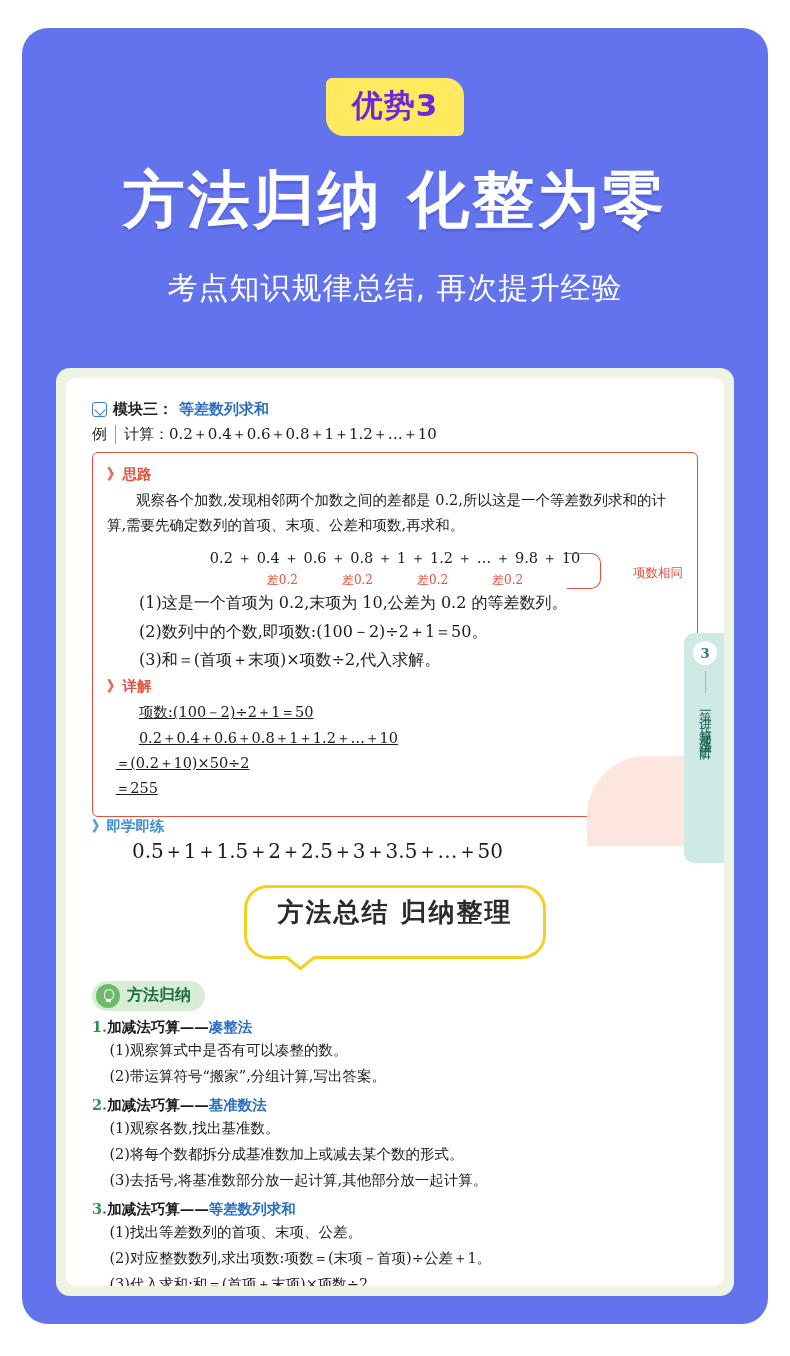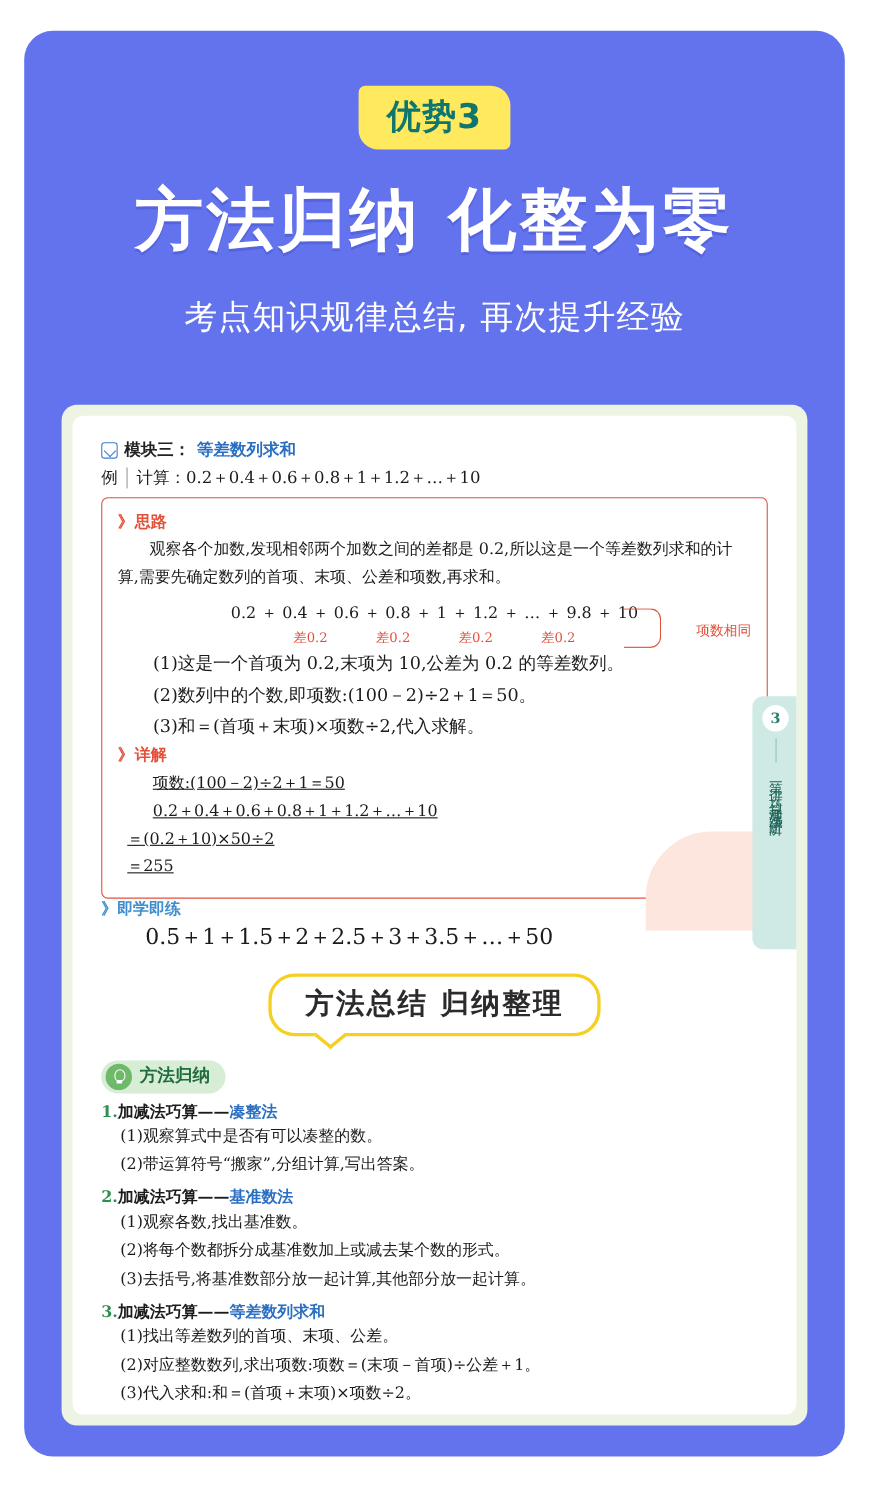--- a/index.html
+++ b/index.html
@@ -30,21 +30,21 @@
   
   .badge-wrap {
     position: absolute;
     left: 0; right: 0;
     top: 50px;
     display: flex;
     justify-content: center;
   }
   .badge {
     background: #ffe95e;
-    color: #0f766e;
+    color: #6d28d9;
     font-size: 31px;
     font-weight: bold;
     letter-spacing: 1px;
     padding: 7px 26px 9px 26px;
     border-radius: 6px 18px 6px 18px;
     font-family: "DejaVu Sans", sans-serif;
   }
   .headline {
     position: absolute;
     left: 0; right: 0;
@@ -218,21 +218,21 @@
   
   .callout-wrap {
     display: flex;
     justify-content: center;
     margin-top: 20px;
   }
   .callout {
     border: 3px solid #f5d021;
     background: #ffffff;
     border-radius: 24px;
-    padding: 7px 30px 9px 30px;
+    padding: 7px 30px 26px 30px;
     font-family: "DejaVu Sans", sans-serif;
     font-size: 26px;
     font-weight: bold;
     color: #2b2b2b;
     letter-spacing: 2px;
     position: relative;
   }
   .callout:after {
     content: "";
     position: absolute;

